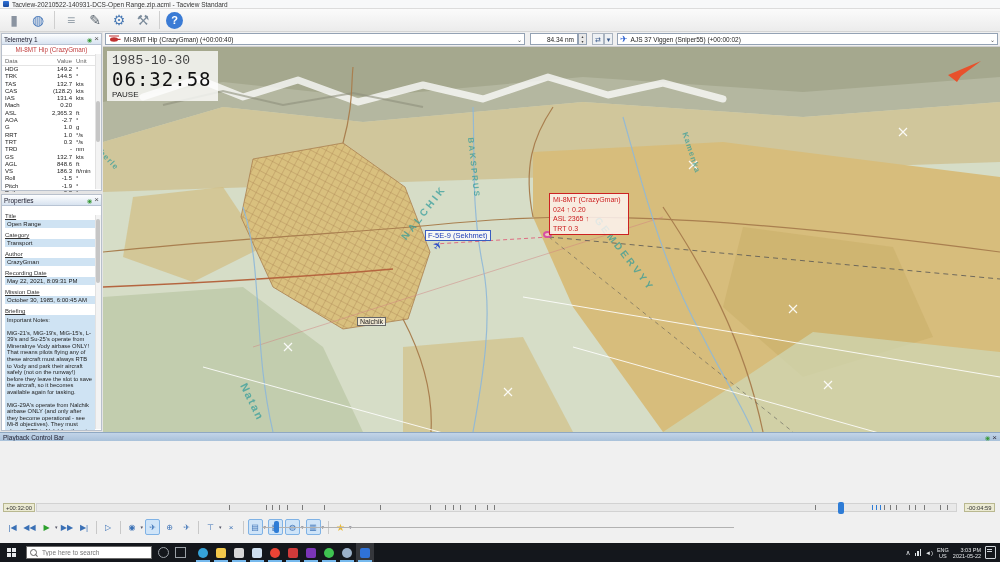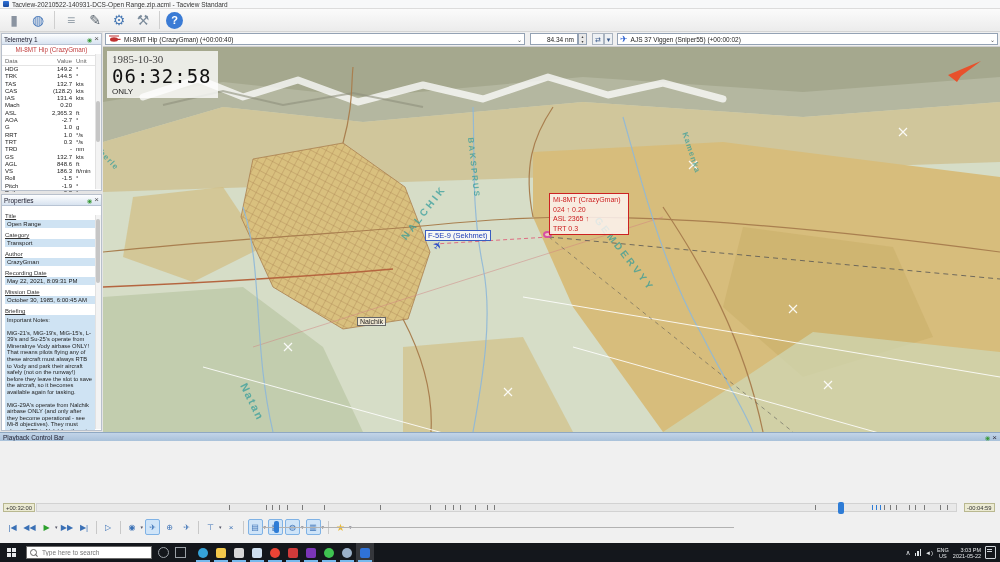--- a/index.html
+++ b/index.html
@@ -61,21 +61,21 @@
   .spin{position:absolute;top:1px;width:9px;height:12px;border:1px solid #94a2b4;background:#e8e8e8;
     font-size:4px;line-height:5px;text-align:center;color:#444;box-sizing:border-box;}
   .small-btn{position:absolute;top:1px;height:12px;border:1px solid #aab4c0;background:#eef1f4;font-size:7px;
     line-height:11px;text-align:center;color:#3a5a8a;box-sizing:border-box;}
 
   #map{position:absolute;left:0;top:15px;width:897px;height:385px;overflow:hidden;background:#d6ddc7;}
   #map svg{position:absolute;left:0;top:0;}
   .place-label{position:absolute;color:#2e9b9b;opacity:.7;font-weight:bold;white-space:nowrap;transform-origin:left top;}
 
   #clock{left:4px;top:4px;background:rgba(255,255,255,.78);padding:2px 6px 2px 5px;}
-  #clock .c-date{font-size:11px;color:#444;font-family:Liberation Serif, serif;}
+  #clock .c-date{font-size:13px;color:#444;font-family:Liberation Mono, monospace;}
   #clock .c-time{font-size:19px;color:#111;font-family:"DejaVu Sans Mono",monospace;letter-spacing:1px;}
   #clock .c-state{font-size:8px;color:#222;}
 
   #f5-label{left:322px;top:183px;border:1px solid #3a5cc0;background:rgba(255,255,255,.8);
     color:#2340b8;font-size:7.5px;padding:0 2px;white-space:nowrap;}
   #f5-icon{left:330px;top:192px;color:#2b50c8;font-size:11px;transform:rotate(-58deg);}
   #heli-marker{left:440px;top:184px;width:9px;height:7px;border:2px solid #d84fa4;border-radius:50%;
     background:rgba(255,220,240,.55);box-sizing:border-box;}
   #heli-label{left:446px;top:146px;width:80px;border:1px solid #cc2222;background:rgba(255,246,246,.82);
     color:#cc2222;font-size:7px;line-height:9.5px;padding:1px 3px;box-sizing:border-box;}
@@ -394,21 +394,21 @@
           <div class="place-label" style="left: 372px; top: 90px; font-size: 8px; letter-spacing: 2px; transform: rotate(84deg);">BAKSPRUS</div>
           <div class="place-label" style="left: 498px; top: 168px; font-size: 10px; letter-spacing: 3px; transform: rotate(52deg);">GEMDERVYY</div>
           <div class="place-label" style="left: 146px; top: 334px; font-size: 11px; letter-spacing: 2px; transform: rotate(64deg);">Natan</div>
           <div class="place-label" style="left: -8px; top: 92px; font-size: 8px; letter-spacing: 1px; transform: rotate(46deg);">Kuberle</div>
           <div class="place-label" style="left: 586px; top: 84px; font-size: 8px; letter-spacing: 1px; transform: rotate(72deg);">Kamenka</div>
         </div>
 
       <div id="clock" class="abs">
         <div class="c-date">1985-10-30</div>
         <div class="c-time">06:32:58</div>
-        <div class="c-state">ONLY</div>
+        <div class="c-state">PAUSE</div>
       </div>
 
       <div id="f5-label" class="abs">F-5E-9 (Sekhmet)</div>
       <div id="f5-icon" class="abs">✈</div>
       <div id="heli-marker" class="abs"></div>
       <div id="heli-label" class="abs">
           <div>Mi-8MT (CrazyGman)</div>
           <div>024 ↑ 0.20</div>
           <div>ASL 2365 ↑</div>
           <div>TRT 0.3</div>

